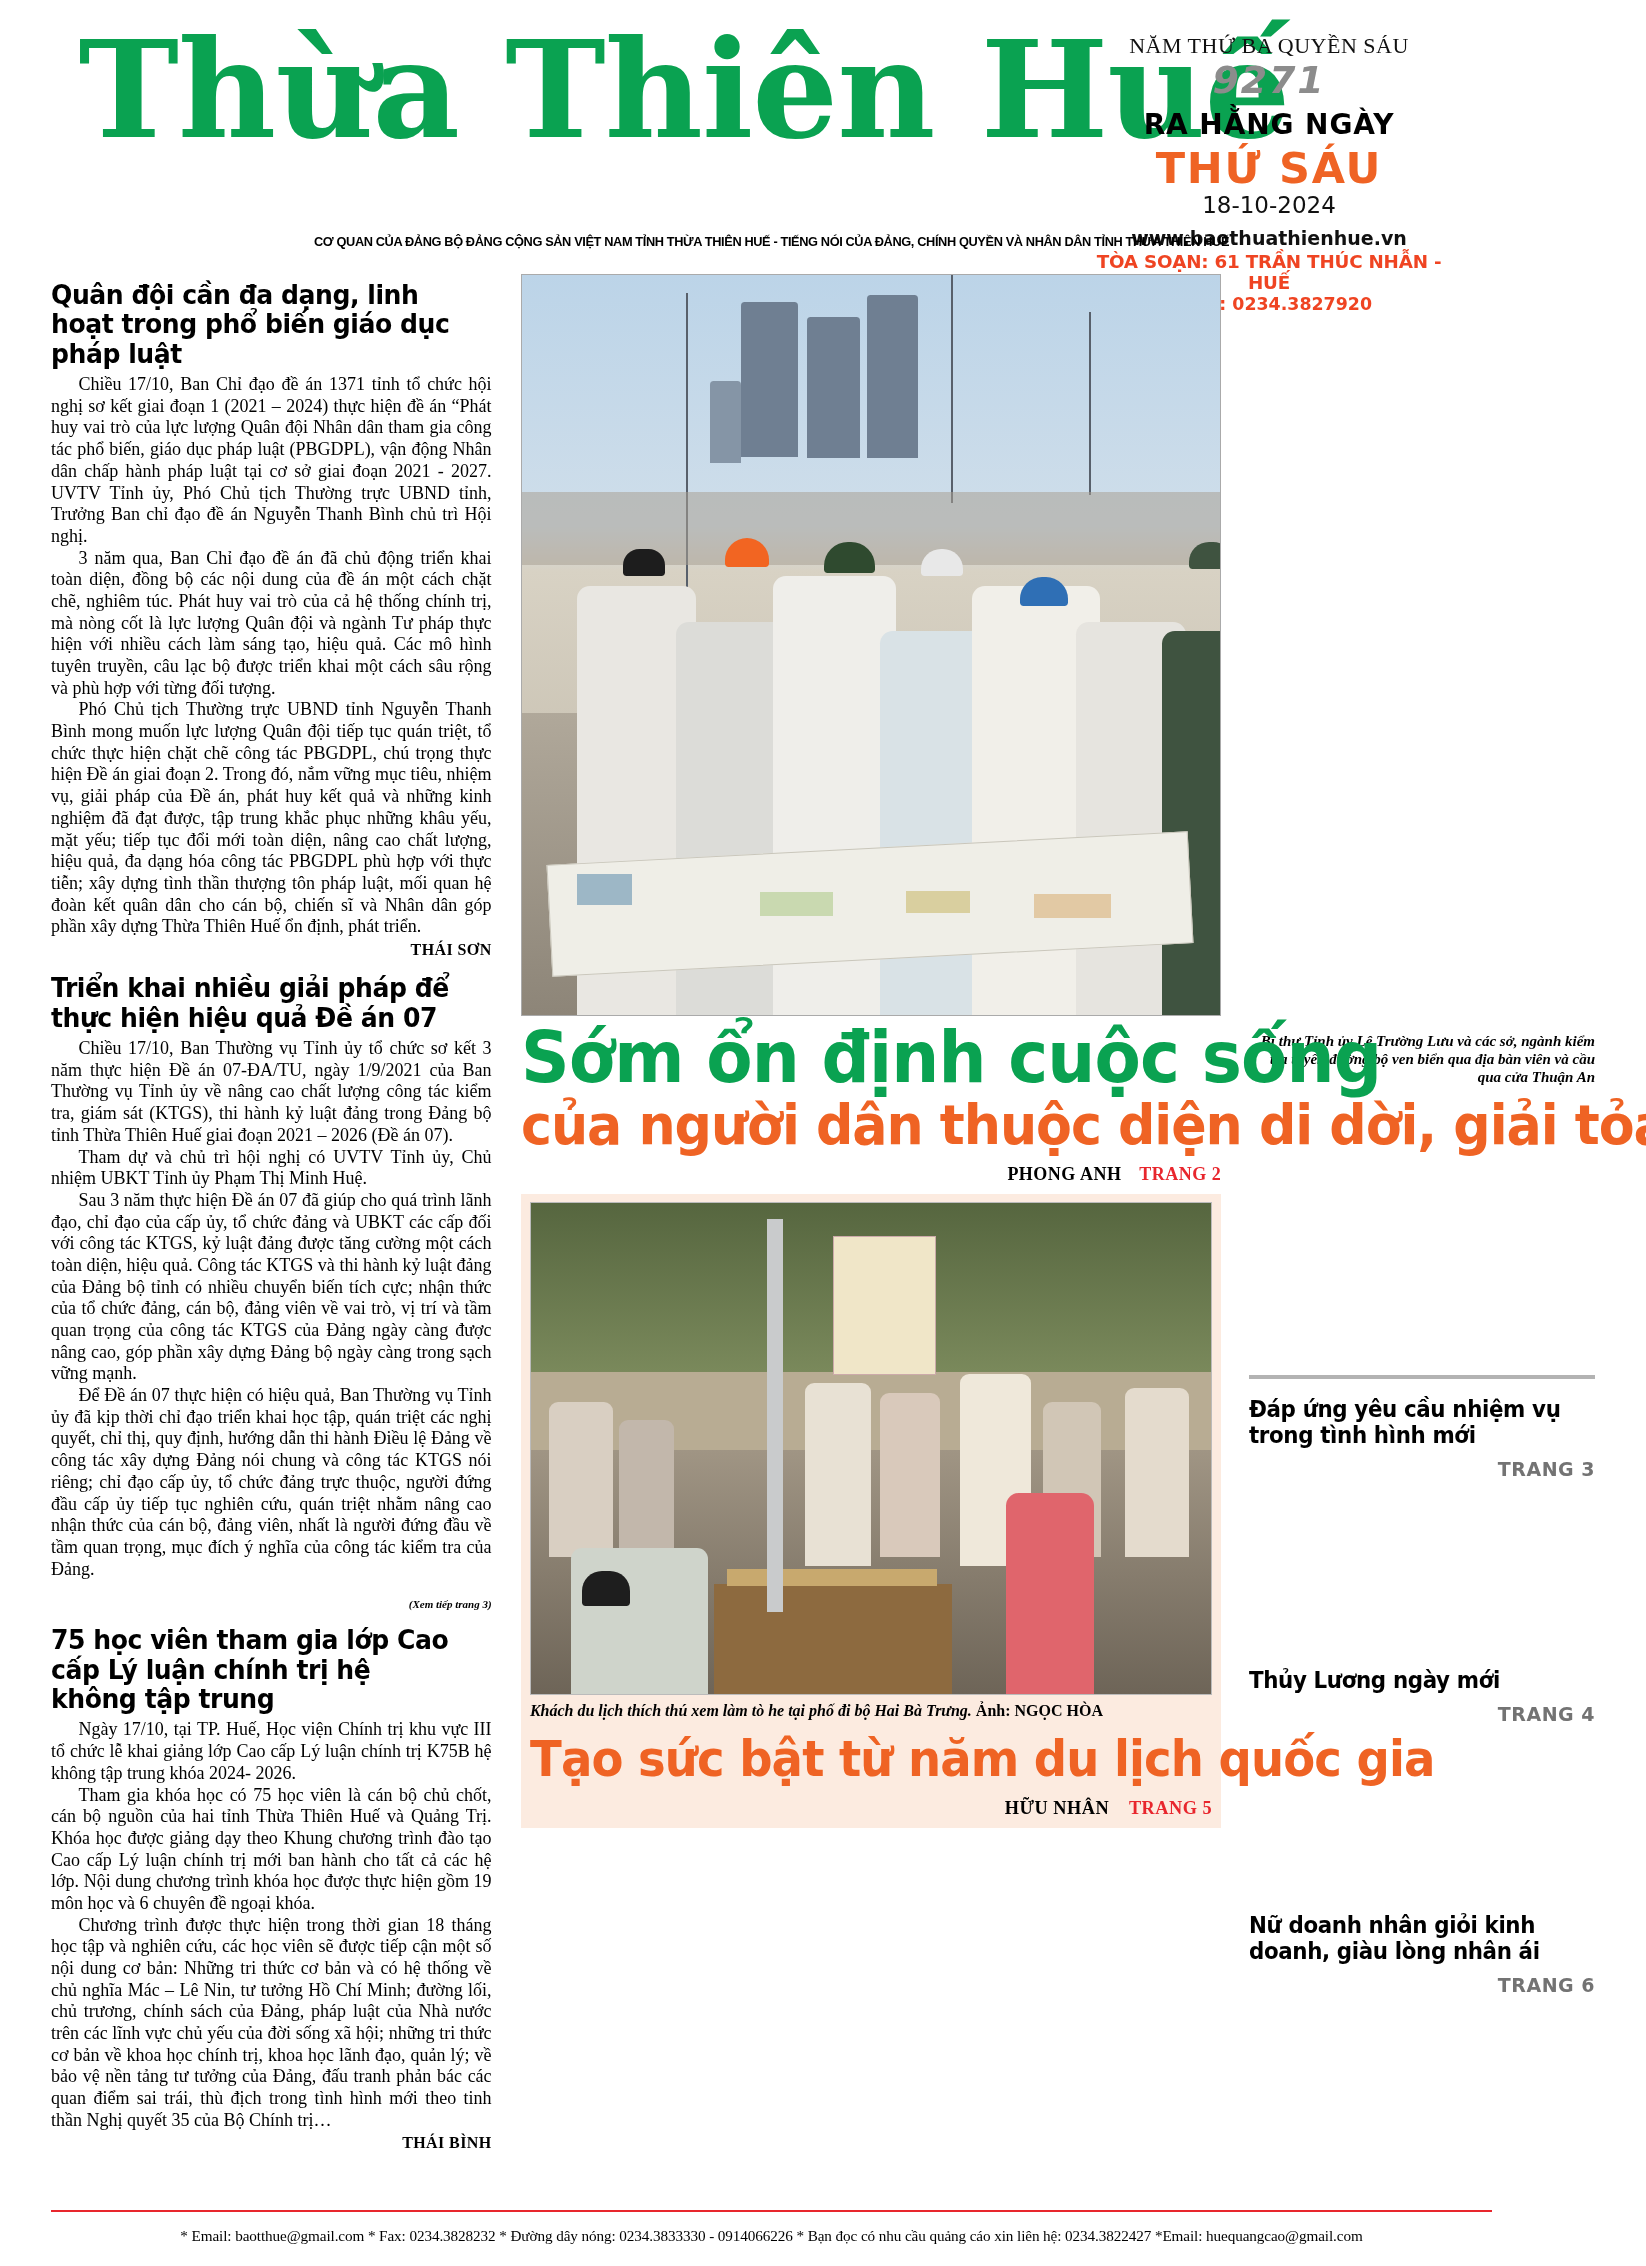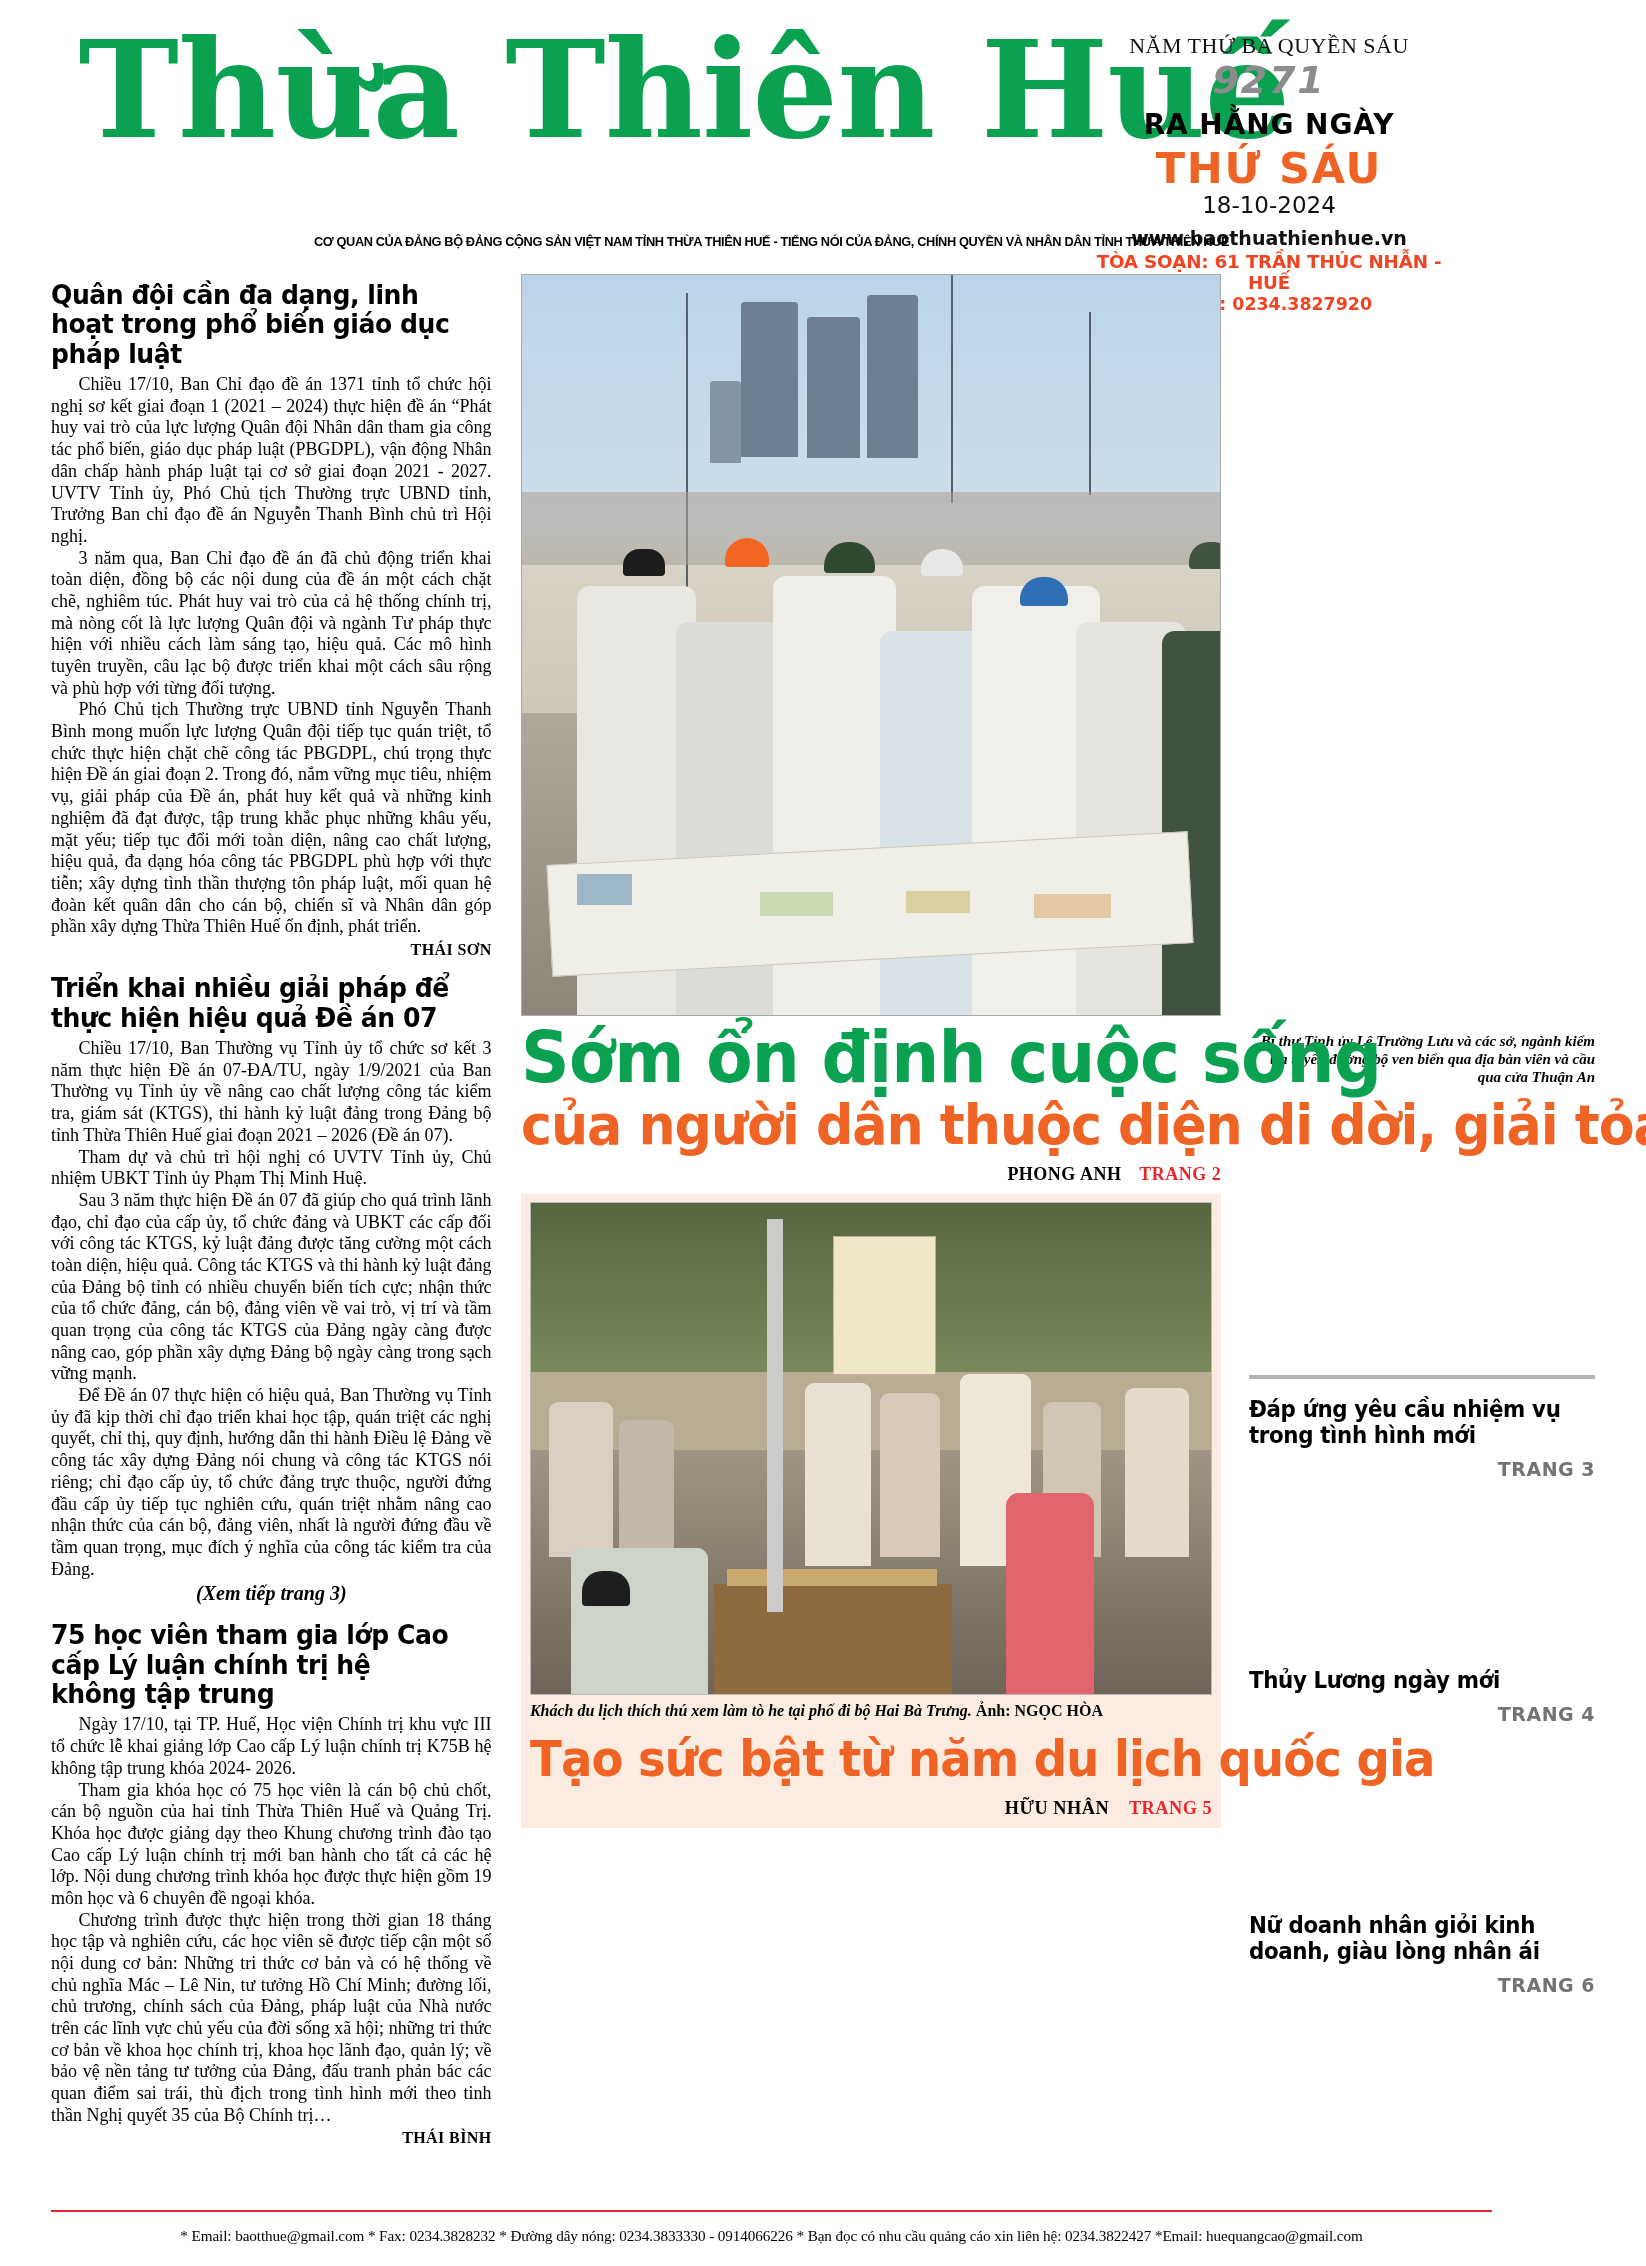--- a/index.html
+++ b/index.html
@@ -97,21 +97,21 @@
     color:#000;
     hyphens:none;
   }
   .body-text p{margin:0;text-indent:27.4px;}
   .byline{
     font-family:"Liberation Serif", serif;
     font-weight:700;font-size:16px;text-align:right;margin-top:2.7px;letter-spacing:0.4px;
   }
   .see-more{
     font-family:"Liberation Serif", serif;
-    font-style:italic;font-weight:700;font-size:20px;text-align:center;margin-top:2px;
+    font-style:italic;font-weight:700;font-size:11px;text-align:right;margin-top:18px;
   }
 
   
   .photo-main{
     position:relative;width:100%;height:742px;border:0.9px solid #aaa;box-sizing:border-box;overflow:hidden;
     background:linear-gradient(#bcd4e8 0%, #cfdeea 34%, #d8d2c4 40%, #b9b1a0 100%);
   }
   .photo-sub{
     position:relative;width:100%;height:493px;border:0.9px solid #bbb;box-sizing:border-box;overflow:hidden;
     background:linear-gradient(#5d6e4b 0%, #7f8e63 18%, #c2b49c 46%, #9a8c78 70%, #6f6558 100%);

